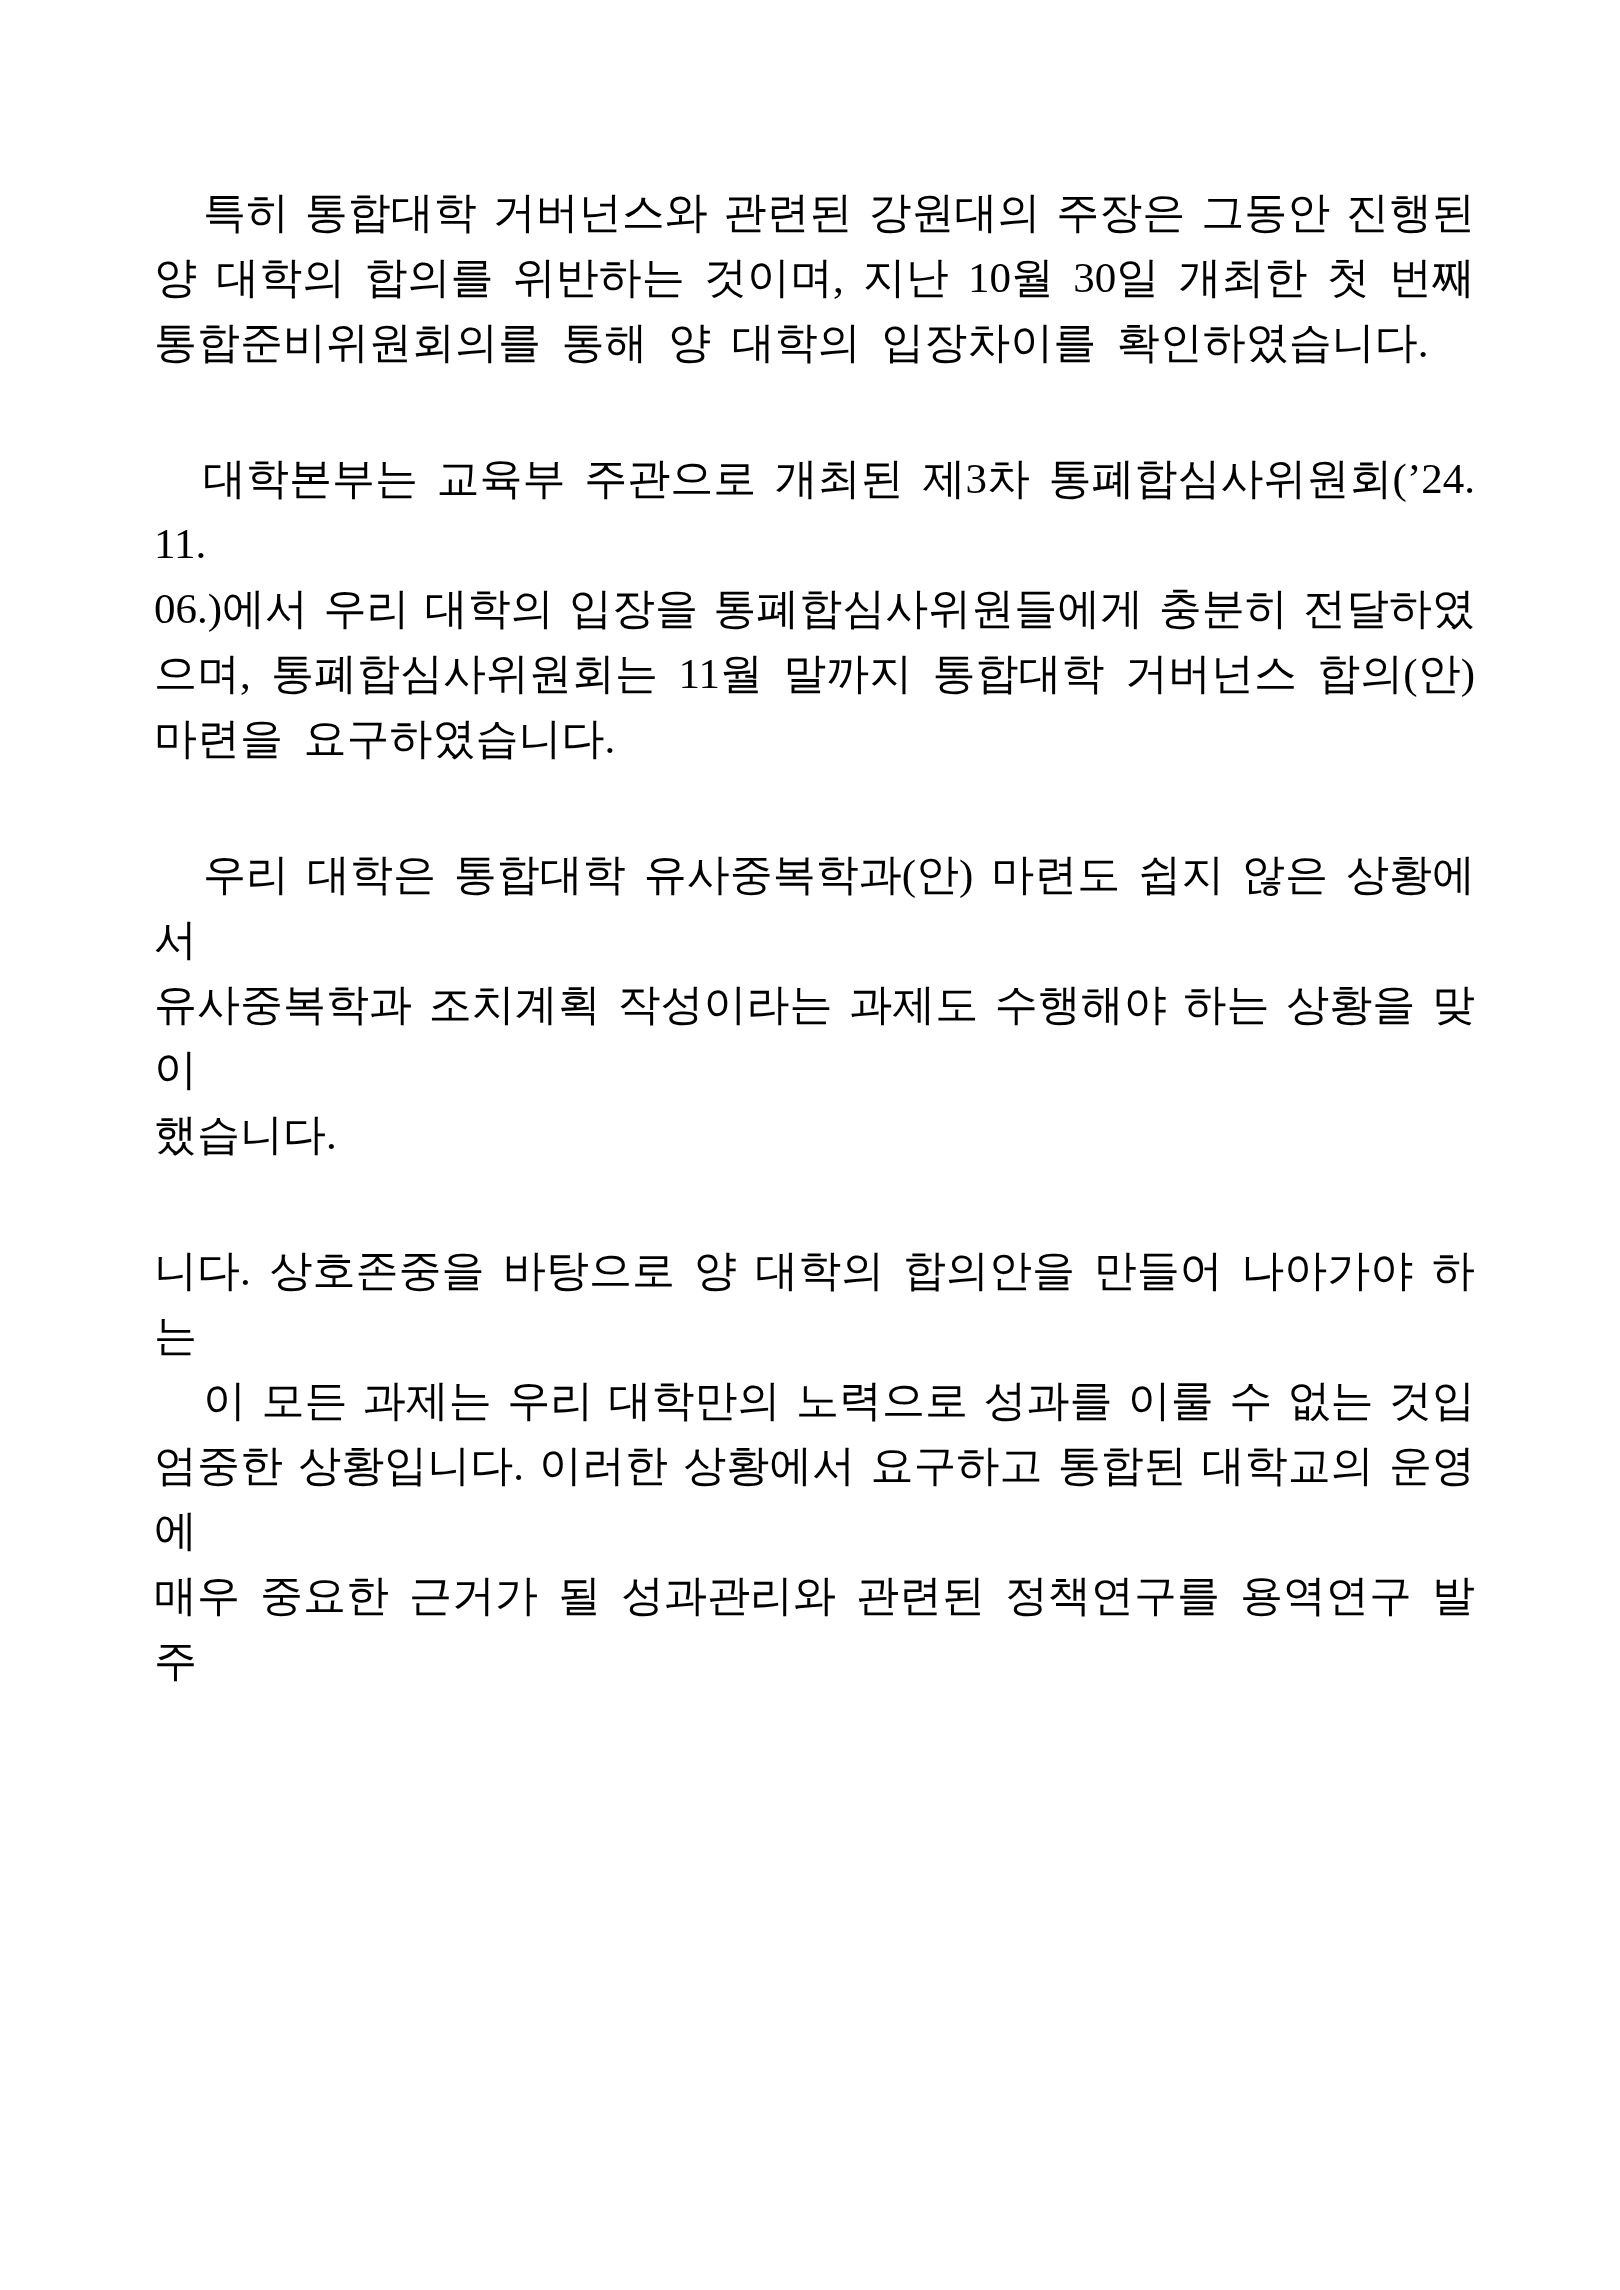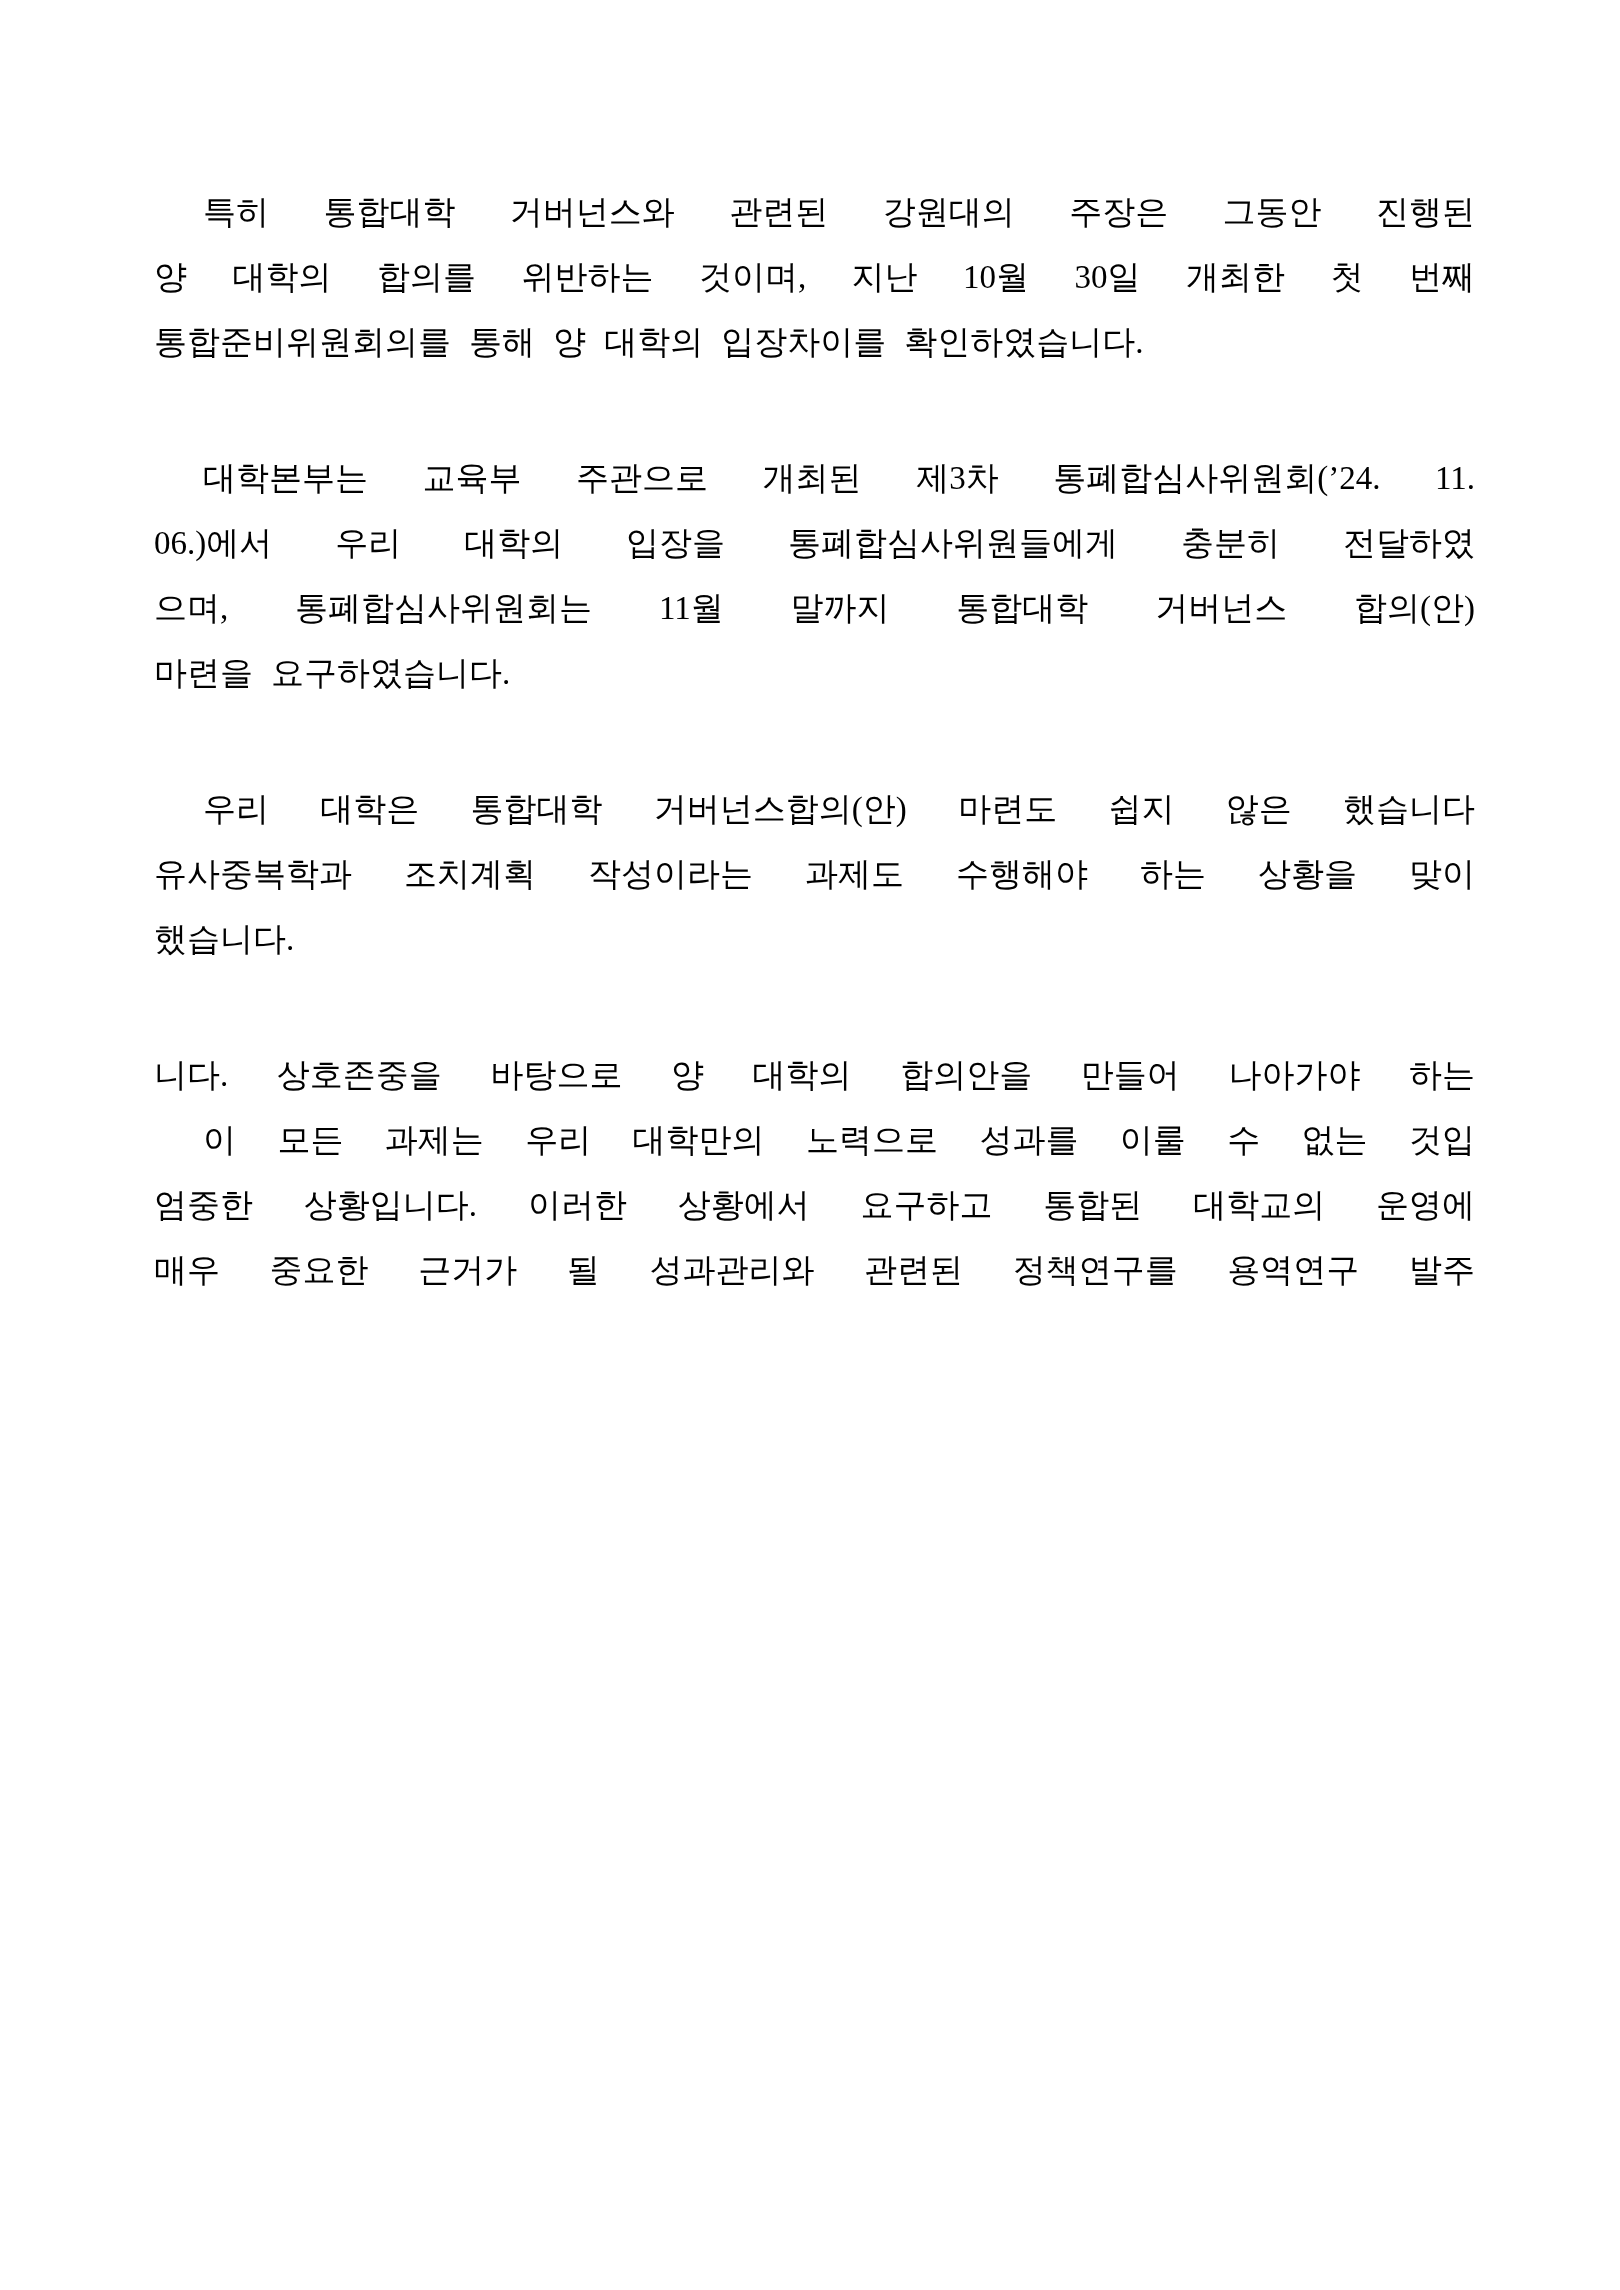--- a/index.html
+++ b/index.html
@@ -6,21 +6,21 @@
   .page {
     position: relative;
     width: 1620px;
     height: 2291px;
     margin: 0 auto;
     background: #ffffff;
     box-sizing: border-box;
     padding: 180px 145px 0 154px;
     overflow: hidden;
     font-family: "Liberation Serif", "DejaVu Serif", serif;
-    font-size: 33px;
+    font-size: 43px;
     line-height: 65px;
     color: #000000;
     -webkit-font-smoothing: antialiased;
   }
   .para { margin: 0 0 71px 0; }
   .para:last-child { margin-bottom: 0; }
   .line {
     text-align: justify;
     text-align-last: justify;
     word-spacing: 3.9px;
@@ -38,21 +38,21 @@
       <div class="line">양 대학의 합의를 위반하는 것이며, 지난 10월 30일 개최한 첫 번째</div>
       <div class="line last">통합준비위원회의를 통해 양 대학의 입장차이를 확인하였습니다.</div>
     </div>
   <div class="para">
       <div class="line first">대학본부는 교육부 주관으로 개최된 제3차 통폐합심사위원회(’24. 11.</div>
       <div class="line">06.)에서 우리 대학의 입장을 통폐합심사위원들에게 충분히 전달하였</div>
       <div class="line">으며, 통폐합심사위원회는 11월 말까지 통합대학 거버넌스 합의(안)</div>
       <div class="line last">마련을 요구하였습니다.</div>
     </div>
   <div class="para">
-      <div class="line first">우리 대학은 통합대학 거버넌스합의(안) 마련도 쉽지 않은 했습니다</div>
+      <div class="line first">우리 대학은 통합대학 유사중복학과(안) 마련도 쉽지 않은 상황에서</div>
       <div class="line">유사중복학과 조치계획 작성이라는 과제도 수행해야 하는 상황을 맞이</div>
       <div class="line last">했습니다.</div>
     </div>
   <div class="para">
       <div class="line">니다. 상호존중을 바탕으로 양 대학의 합의안을 만들어 나아가야 하는</div>
       <div class="line first">이 모든 과제는 우리 대학만의 노력으로 성과를 이룰 수 없는 것입</div>
       <div class="line">엄중한 상황입니다. 이러한 상황에서 요구하고 통합된 대학교의 운영에</div>
       <div class="line">매우 중요한 근거가 될 성과관리와 관련된 정책연구를 용역연구 발주</div>
     </div>
 

